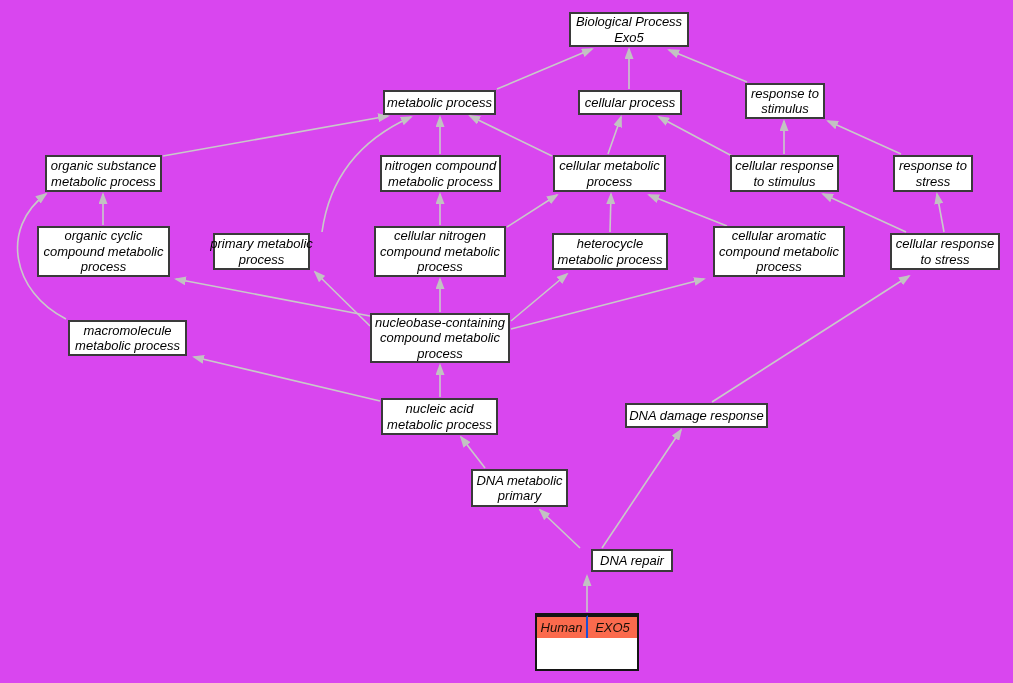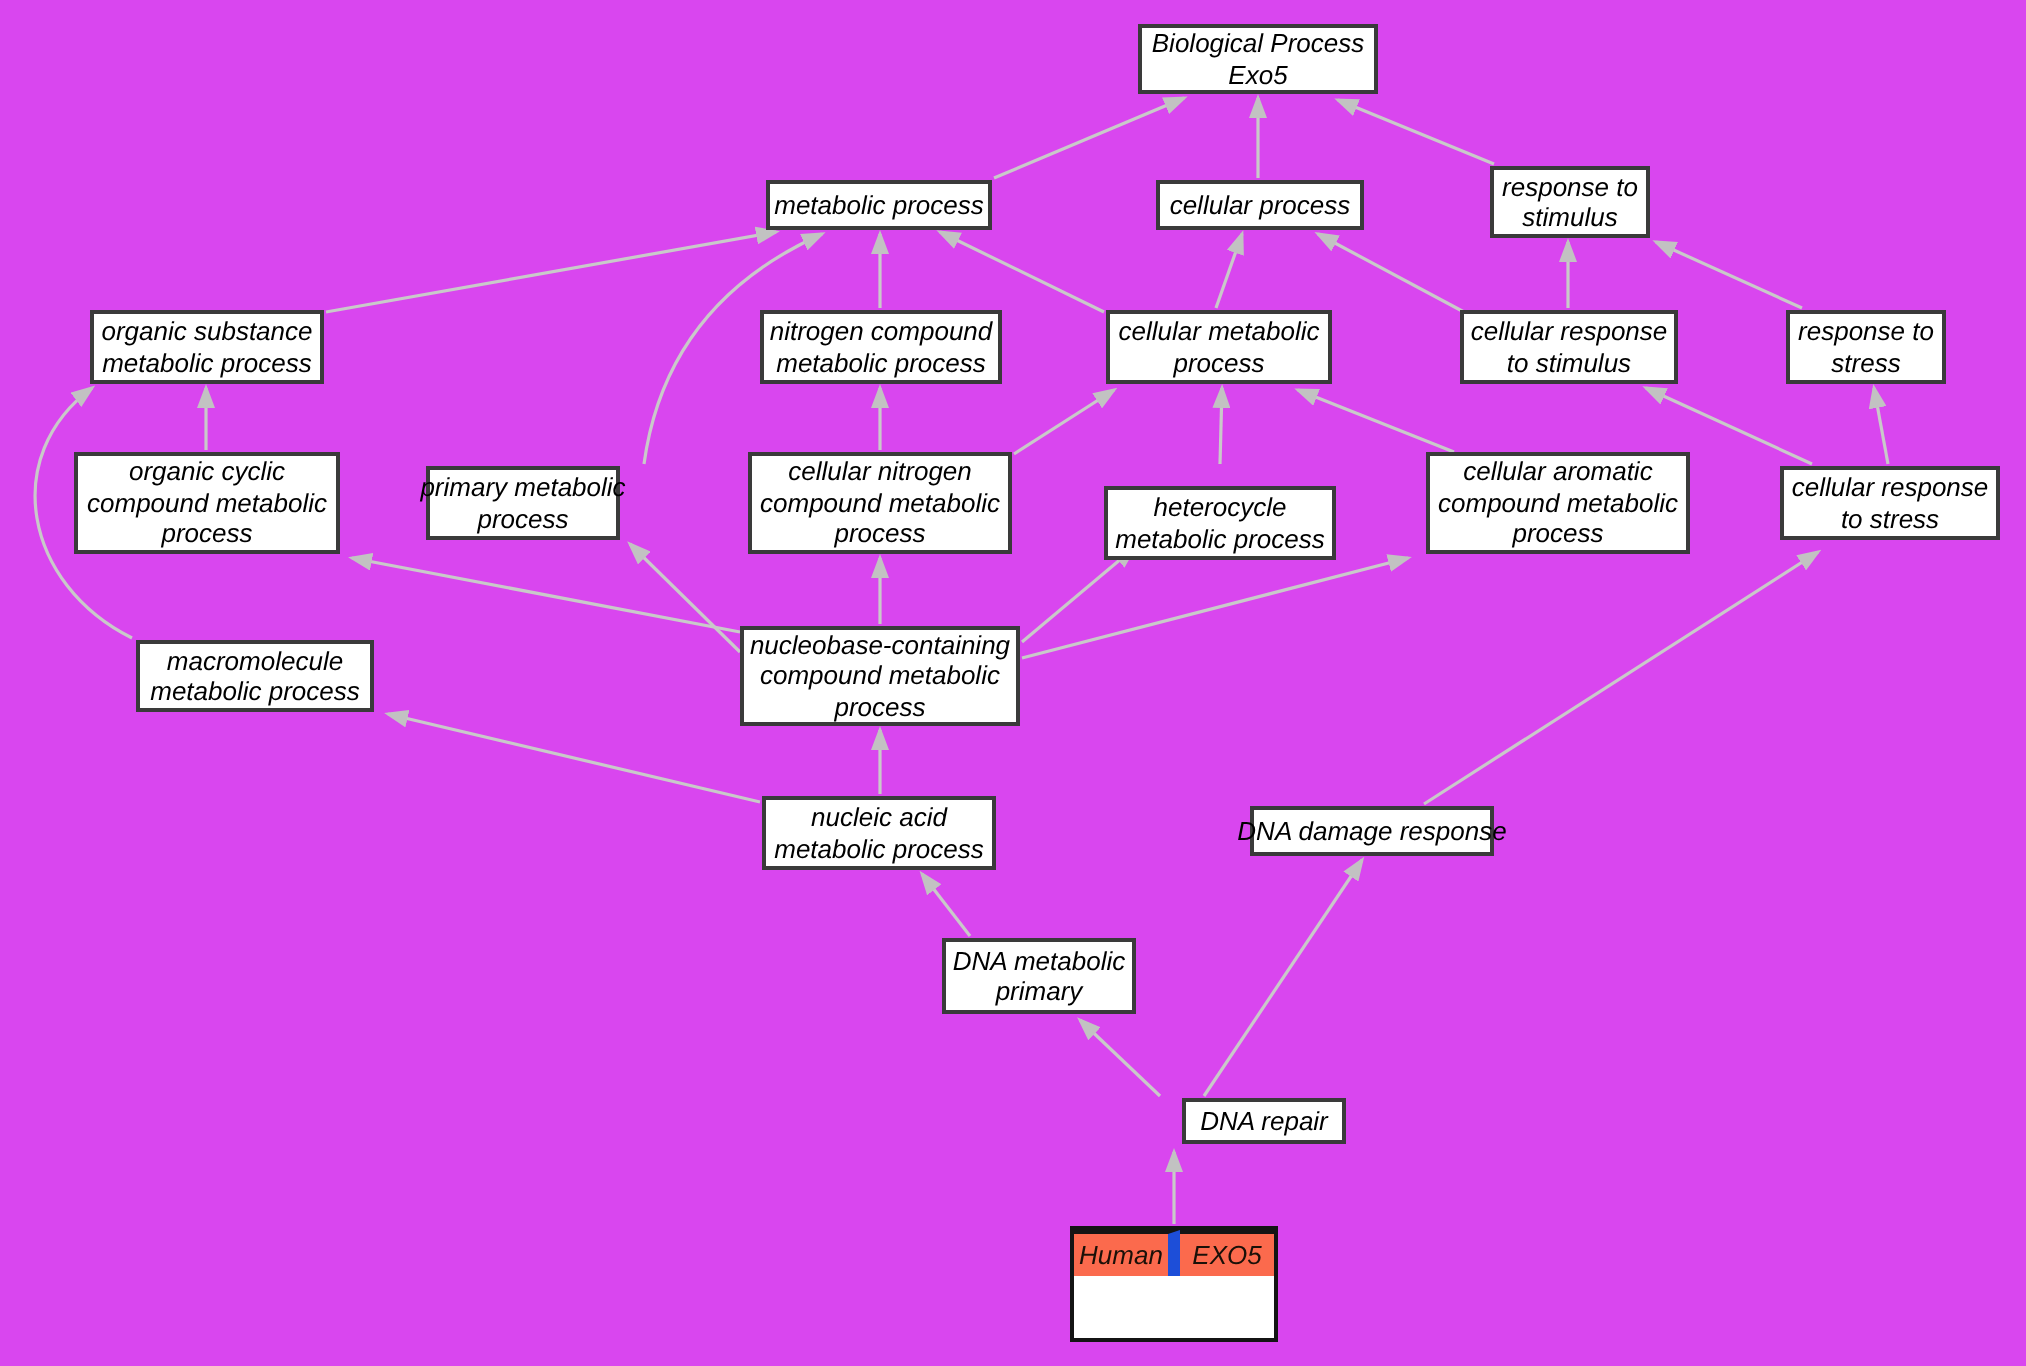--- a/index.html
+++ b/index.html
@@ -63,21 +63,21 @@
     box-sizing: border-box;
     border-top: 2px solid #141414;
     background: #fb6a4d;
     display: flex;
     align-items: center;
     justify-content: center;
     font-size: 13px;
     color: #1a1008;
   }
   .badge:first-child {
-    border-right: 6px solid #1d4ed8;
+    border-right: 2px solid #1d4ed8;
   }
 </style>
 </head>
 <body>
 
 <div class="canvas">
   <svg class="edges">
     <defs>
       <marker id="arrow" viewBox="0 0 12 9" refX="10" refY="4.5" markerWidth="12" markerHeight="9" markerUnits="userSpaceOnUse" orient="auto">
         <path d="M0,0 L12,4.5 L0,9 z" fill="#c2c2c2"></path>
@@ -135,33 +135,33 @@
       <div class="node" style="left: 893px; top: 155px; width: 80px; height: 37px;">response to
 stress</div>
       <div class="node" style="left: 37px; top: 226px; width: 133px; height: 51px;">organic cyclic
 compound metabolic
 process</div>
       <div class="node" style="left: 213px; top: 233px; width: 97px; height: 37px;">primary metabolic
 process</div>
       <div class="node" style="left: 374px; top: 226px; width: 132px; height: 51px;">cellular nitrogen
 compound metabolic
 process</div>
-      <div class="node" style="left: 552px; top: 243px; width: 116px; height: 37px;">heterocycle
+      <div class="node" style="left: 552px; top: 233px; width: 116px; height: 37px;">heterocycle
 metabolic process</div>
       <div class="node" style="left: 713px; top: 226px; width: 132px; height: 51px;">cellular aromatic
 compound metabolic
 process</div>
       <div class="node" style="left: 890px; top: 233px; width: 110px; height: 37px;">cellular response
 to stress</div>
       <div class="node" style="left: 68px; top: 320px; width: 119px; height: 36px;">macromolecule
 metabolic process</div>
       <div class="node" style="left: 370px; top: 313px; width: 140px; height: 50px;">nucleobase-containing
 compound metabolic
 process</div>
       <div class="node" style="left: 381px; top: 398px; width: 117px; height: 37px;">nucleic acid
 metabolic process</div>
-      <div class="node" style="left: 625px; top: 403px; width: 122px; height: 25px;">DNA damage response</div>
+      <div class="node" style="left: 625px; top: 403px; width: 143px; height: 25px;">DNA damage response</div>
       <div class="node" style="left: 471px; top: 469px; width: 97px; height: 38px;">DNA metabolic
 primary</div>
       <div class="node" style="left: 551px; top: 549px; width: 82px; height: 23px; margin-left: 40px;">DNA repair</div>
       <div class="node highlight" style="left: 535px; top: 613px; width: 104px; height: 58px;"><div class="badge-row"><div class="badge">Human</div><div class="badge">EXO5</div></div></div>
     </div>
 </div>
 
 </body></html>

